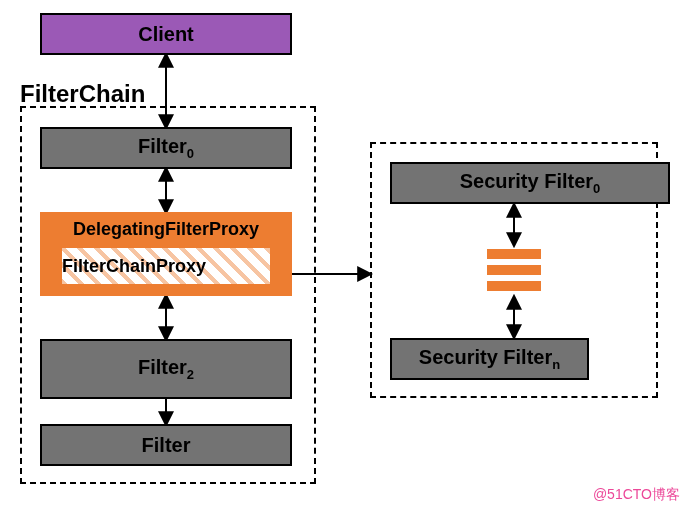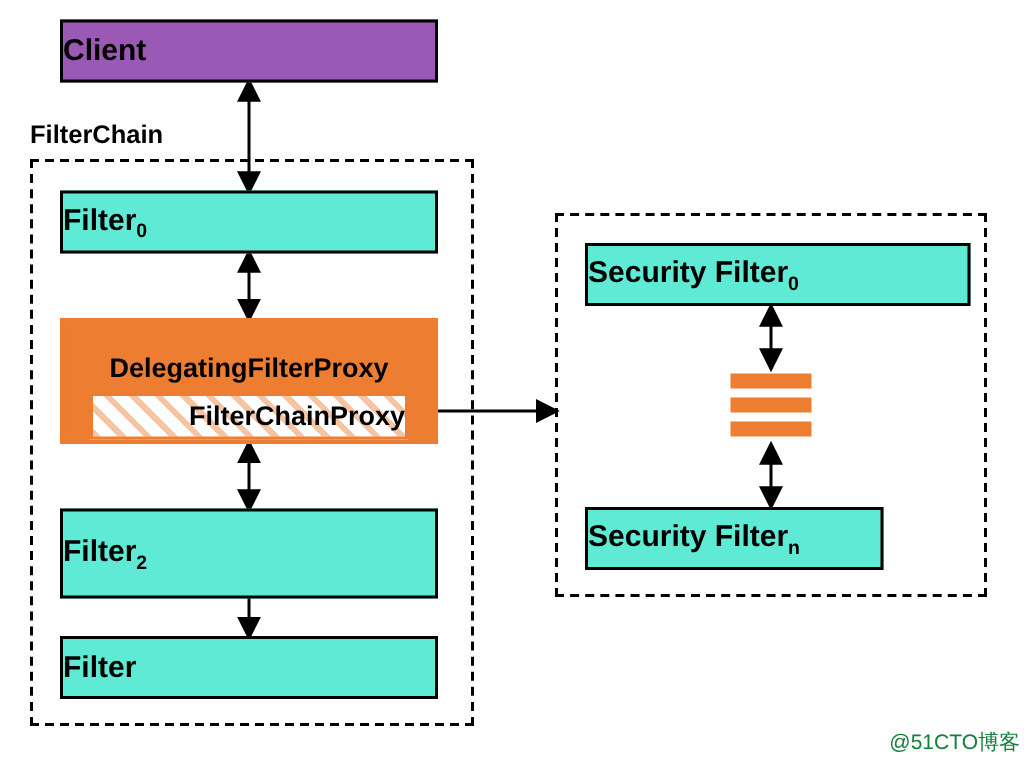--- a/index.html
+++ b/index.html
@@ -1,27 +1,27 @@
 <!DOCTYPE html>
 <html><head>
 <meta charset="utf-8">
 <style>
   html,body{margin:0;padding:0;background:#fff;font-family:Arial,Helvetica,sans-serif}
   .canvas{position:relative;width:686px;height:508px}
-  .box{position:absolute;box-sizing:border-box;border:2px solid #000;display:flex;align-items:center;justify-content:flex-start;font-weight:700;font-size:20px}
-  .orange{background:#5eead4}
+  .box{position:absolute;box-sizing:border-box;border:2px solid #000;display:flex;align-items:center;justify-content:center;font-weight:700;font-size:20px}
+  .orange{background:#737373}
   .purple{background:#9b59b6}
   .dashed-container{position:absolute;border:2px dashed #000;box-sizing:border-box}
-  .label{position:absolute;font-weight:700;font-size:17px}
-  .proxy{position:absolute;box-sizing:border-box;border:3px solid #ed7d31;background:#ed7d31;display:flex;flex-direction:column;align-items:center;padding-top:20px}
+  .label{position:absolute;font-weight:700;font-size:24px}
+  .proxy{position:absolute;box-sizing:border-box;border:3px solid #ed7d31;background:#ed7d31;display:flex;flex-direction:column;align-items:center;padding-top:4px}
   .proxy-title{font-weight:700;font-size:18px}
-  .inner-box{margin-top:6px;width:212px;height:40px;background:#fff;border:2px solid #ed7d31;display:flex;align-items:center;justify-content:flex-end;font-weight:700;font-size:18px;box-sizing:border-box;
+  .inner-box{margin-top:6px;width:212px;height:40px;background:#fff;border:2px solid #ed7d31;display:flex;align-items:center;justify-content:flex-start;font-weight:700;font-size:18px;box-sizing:border-box;
     background-image:repeating-linear-gradient(45deg,rgba(237,125,49,0.45) 0 4px,#fff 4px 12px)}
   .bar{position:absolute;background:#ed7d31;width:54px;height:10px;border:0}
-  .watermark{position:absolute;right:6px;bottom:4px;color:#15803d;font-size:14px;font-family:Arial,sans-serif}
+  .watermark{position:absolute;right:6px;bottom:4px;color:#ec4899;font-size:14px;font-family:Arial,sans-serif}
   sub{font-size:0.65em}
   svg{position:absolute;top:0;left:0}
 </style>
 </head>
 <body>
 
 <div class="canvas">
 
   <svg width="686" height="508">
     <defs>
@@ -68,21 +68,21 @@
     <span><span>Filter</span><sub>2</sub></span>
   </div>
 
   <div class="box orange" style="left:40px;top:424px;width:252px;height:42px">
     <span>Filter</span>
   </div>
 
 
   <div class="dashed-container" style="left:370px;top:142px;width:288px;height:256px"></div>
 
-  <div class="box orange" style="left:390px;top:162px;width:257px;height:42px">
+  <div class="box orange" style="left:390px;top:162px;width:280px;height:42px">
     <span><span>Security Filter</span><sub>0</sub></span>
   </div>
 
   <div class="bar" style="left:487px;top:249px"></div>
   <div class="bar" style="left:487px;top:265px"></div>
   <div class="bar" style="left:487px;top:281px"></div>
 
   <div class="box orange" style="left:390px;top:338px;width:199px;height:42px">
     <span><span>Security Filter</span><sub>n</sub></span>
   </div>

